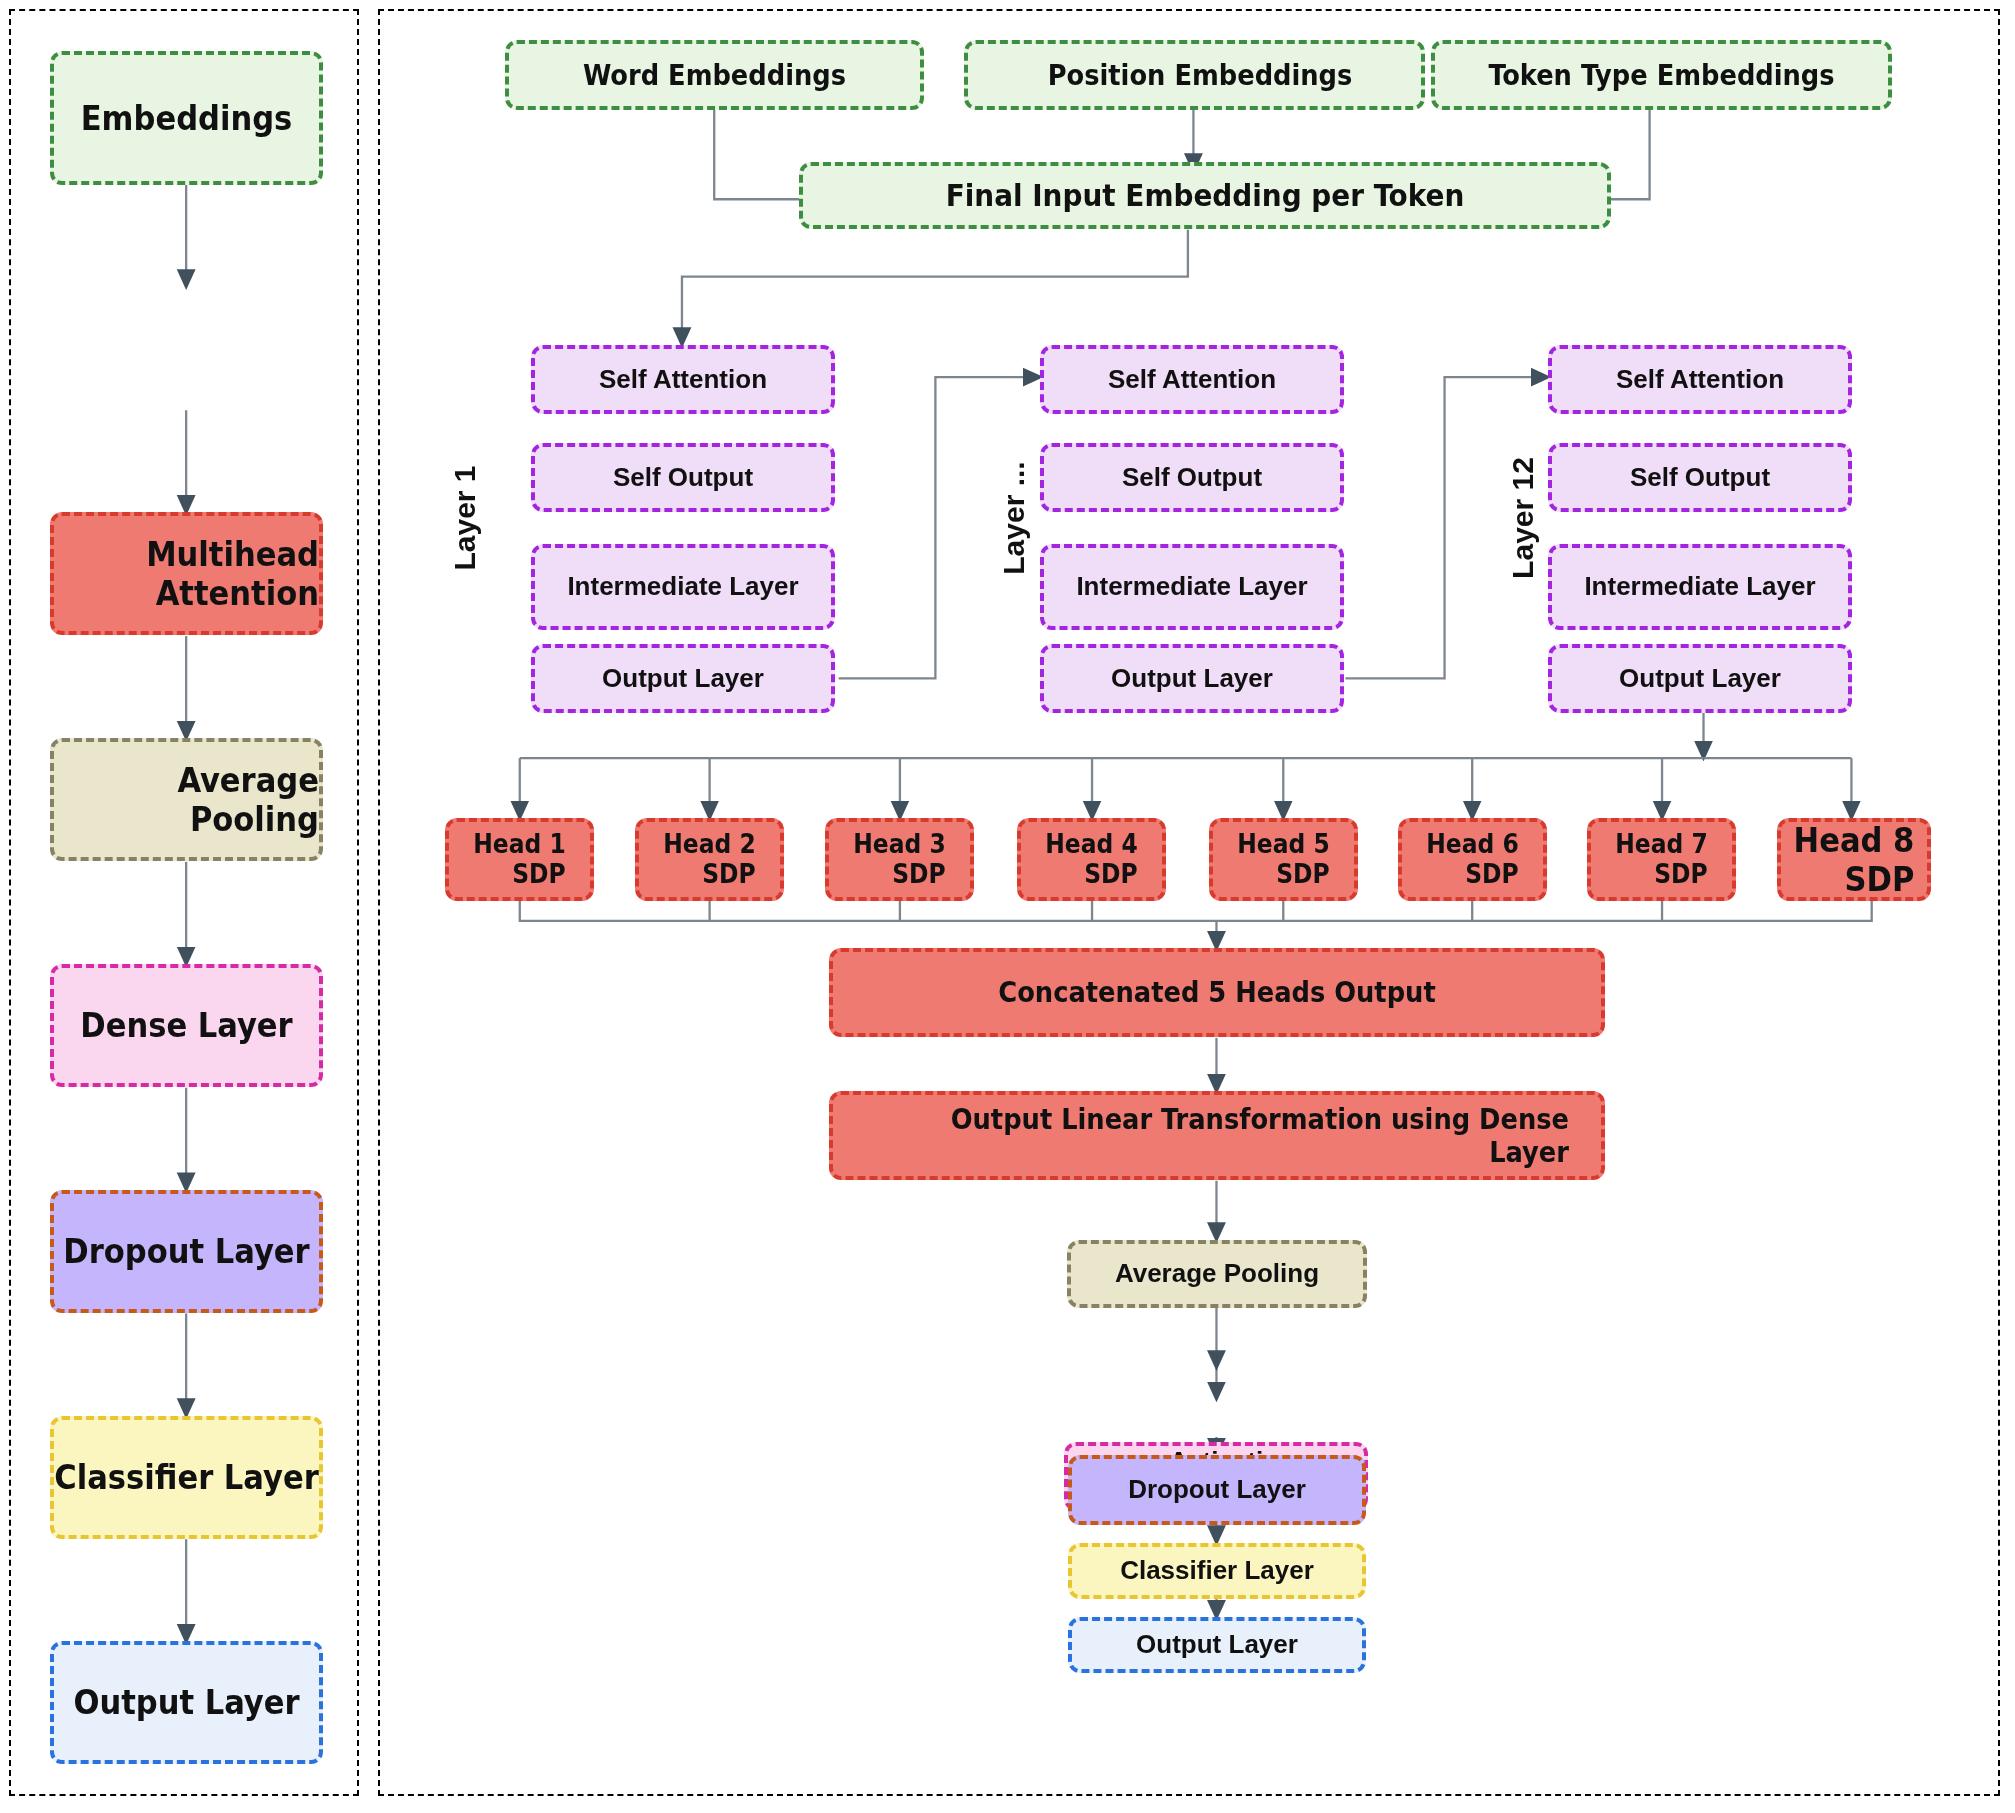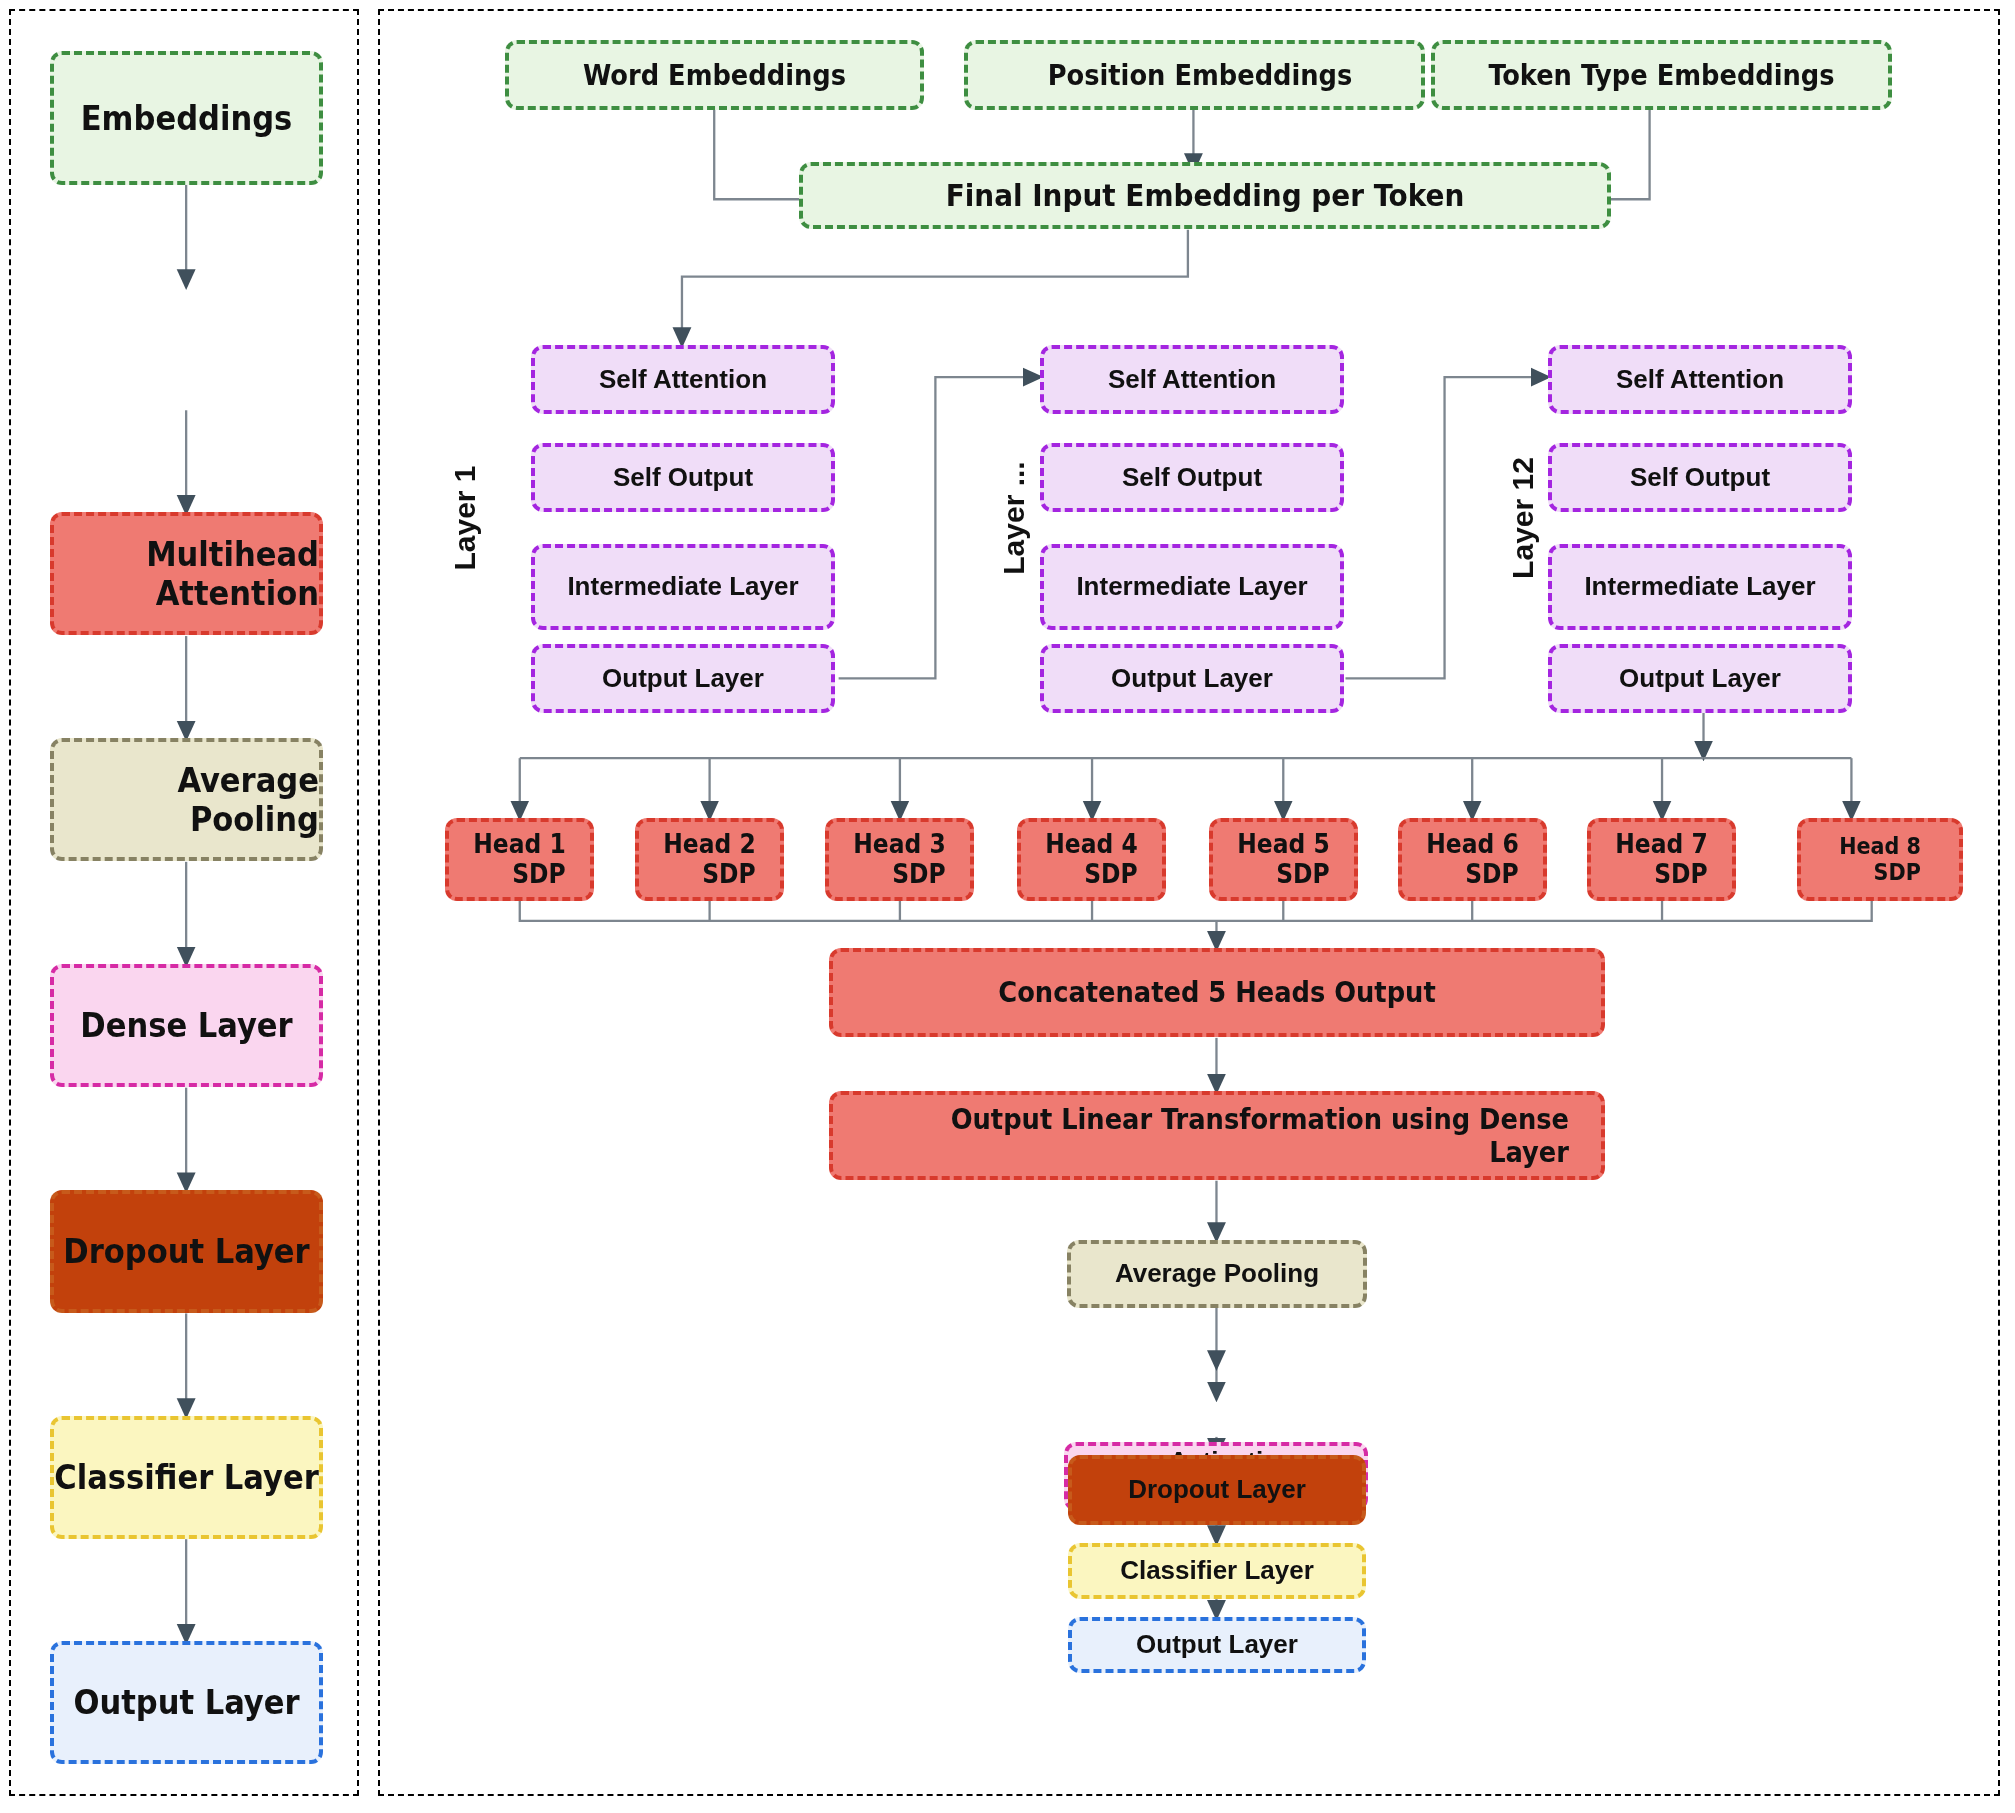--- a/index.html
+++ b/index.html
@@ -11,21 +11,21 @@
   .node{position:absolute;box-sizing:border-box;display:flex;align-items:center;
         justify-content:center;text-align:right;border-radius:12px;
         color:#111111;font-weight:bold;line-height:1.12;z-index:5;}
 
   
   .c-green {background:#e8f5e3;border:4.1px dashed #3e8e41;}
   .c-purple{background:#f0ddf8;border:4.1px dashed #a425e0;}
   .c-red   {background:#ef7a72;border:4.1px dashed #d83a2d;}
   .c-olive {background:#e9e6cc;border:4.1px dashed #878263;}
   .c-pink  {background:#fad6ef;border:4.1px dashed #d62ba5;}
-  .c-orange{background:#c2410c;border:4.1px dashed #c75a1b;}
+  .c-orange{background:#c4b5fd;border:4.1px dashed #c75a1b;}
   .c-yellow{background:#fbf6c0;border:4.1px dashed #e9c531;}
   .c-blue  {background:#e8f0fc;border:4.1px dashed #2a72dd;}
 
   
   .cond{font-family:"Liberation Sans Narrow","DejaVu Sans Condensed","Liberation Sans",sans-serif;
         font-stretch:condensed;}
 
   .svg-layer{position:absolute;left:0;top:0;width:2015px;height:1814px;z-index:1;pointer-events:none;}
 
   .vlabel{position:absolute;font-weight:bold;color:#111;z-index:6;
@@ -146,21 +146,21 @@
   <div class="node c-red cond" style="left:825px; top:818px; width:149px; height:83px; font-size:26px; white-space:pre-line;">Head 3
 SDP</div>
   <div class="node c-red cond" style="left:1017px; top:818px; width:149px; height:83px; font-size:26px; white-space:pre-line;">Head 4
 SDP</div>
   <div class="node c-red cond" style="left:1209px; top:818px; width:149px; height:83px; font-size:26px; white-space:pre-line;">Head 5
 SDP</div>
   <div class="node c-red cond" style="left:1398px; top:818px; width:149px; height:83px; font-size:26px; white-space:pre-line;">Head 6
 SDP</div>
   <div class="node c-red cond" style="left:1587px; top:818px; width:149px; height:83px; font-size:26px; white-space:pre-line;">Head 7
 SDP</div>
-  <div class="node c-red cond" style="left:1777px; top:818px; width:166px; height:83px; font-size:23px; white-space:pre-line;margin-left:20px;">Head 8
+  <div class="node c-red cond" style="left:1777px; top:818px; width:154px; height:83px; font-size:34px; white-space:pre-line;">Head 8
 SDP</div>
 
   <div class="node c-red cond" style="left:829px; top:948px; width:776px; height:89px; font-size:28.6px;">Concatenated 5 Heads Output</div>
   <div class="node c-red cond" style="left:829px; top:1091px; width:776px; height:89px; font-size:28.6px; padding:0 32px;">Output Linear Transformation using Dense Layer</div>
   <div class="node c-olive" style="left:1067px; top:1240px; width:300px; height:68px; font-size:26px;">Average Pooling</div>
   <div class="node c-pink" style="left:1064px; top:1442px; width:304px; height:69px; font-size:26px; padding:0 69px;">Activation Function</div>
   <div class="node c-orange" style="left:1068px; top:1455px; width:298px; height:70px; font-size:26px;">Dropout Layer</div>
   <div class="node c-yellow" style="left:1068px; top:1543px; width:298px; height:56px; font-size:26px;">Classifier Layer</div>
   <div class="node c-blue" style="left:1068px; top:1617px; width:298px; height:56px; font-size:26px;">Output Layer</div>
 

